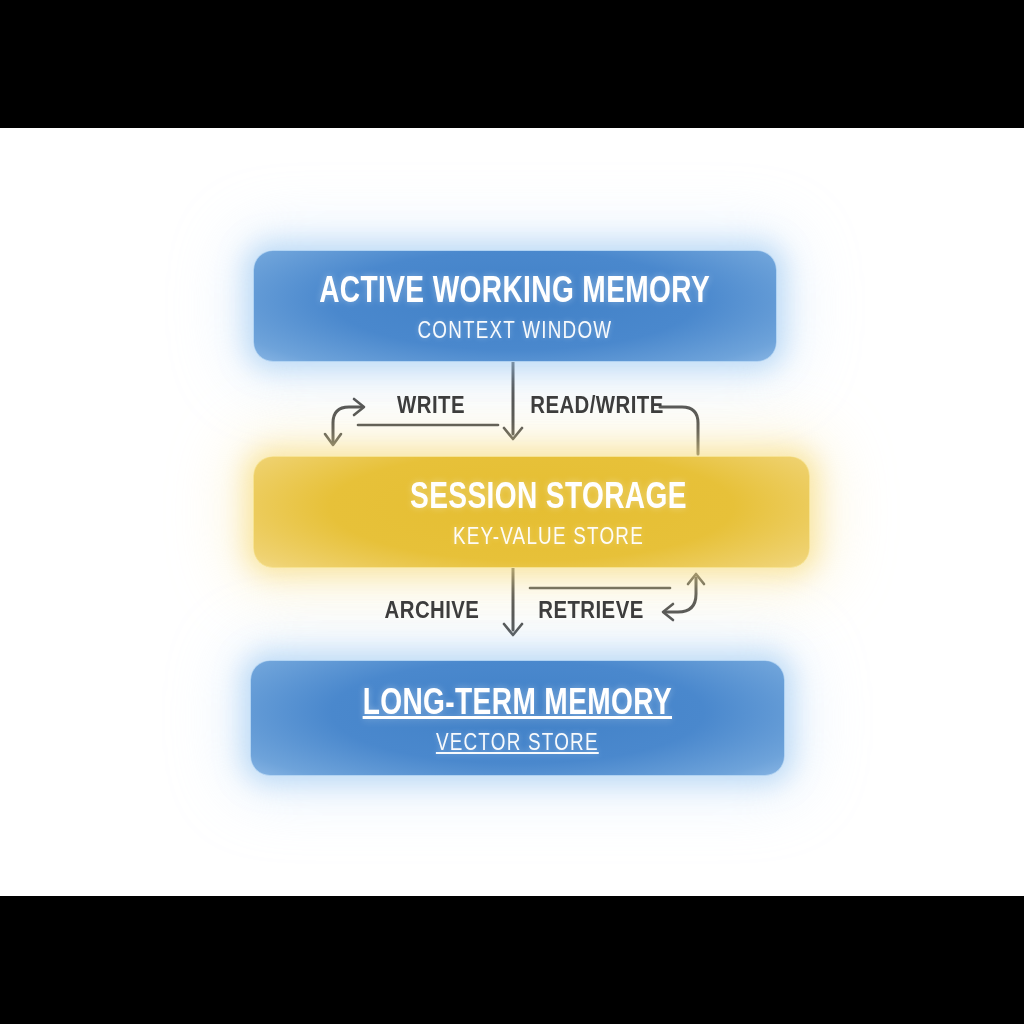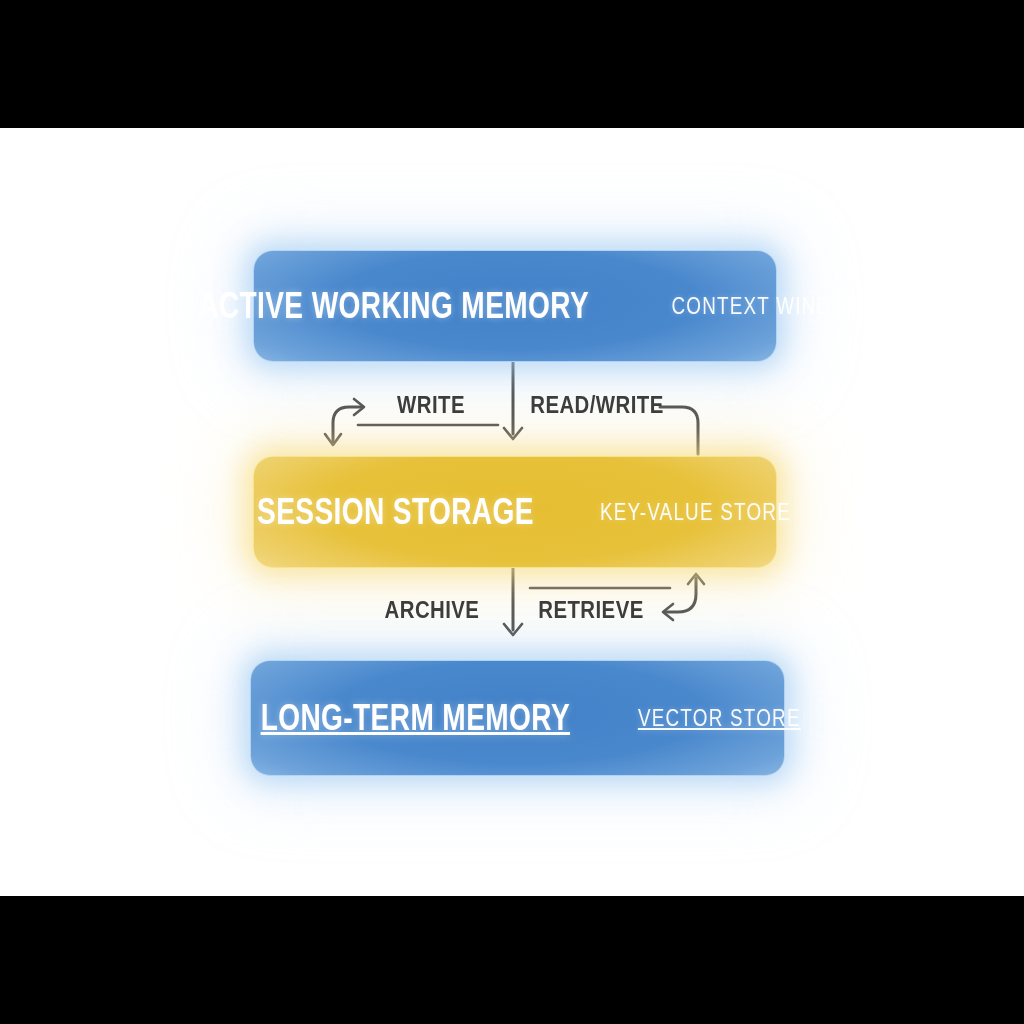--- a/index.html
+++ b/index.html
@@ -5,35 +5,36 @@
   html,body{margin:0;padding:0;background:#000;}
   .stage{position:relative;width:1024px;height:1024px;background:#000;overflow:hidden;
          font-family:"Liberation Sans",sans-serif;}
   .letterbox{position:absolute;left:0;width:1024px;height:128px;background:#000;}
   .letterbox.top{top:0;}
   .letterbox.bottom{top:896px;}
   .content{position:absolute;left:0;top:128px;width:1024px;height:768px;background:#ffffff;}
 
   .arrow-layer{position:absolute;left:0;top:0;width:1024px;height:768px;}
 
-  .node{position:absolute;display:flex;flex-direction:row;align-items:center;justify-content:center;
+  .node{position:absolute;display:flex;flex-direction:column;align-items:center;justify-content:center;
         gap:6px;border-radius:20px;text-align:center;color:#fff;}
   .node .title{font-size:36px;font-weight:700;letter-spacing:.5px;white-space:nowrap;
         transform:scaleX(.78);text-shadow:0 0 8px rgba(255,255,255,.35);}
   .node .subtitle{font-size:23px;font-weight:500;letter-spacing:1.5px;white-space:nowrap;
         transform:scaleX(.82);opacity:.96;text-shadow:0 0 6px rgba(255,255,255,.3);}
   .node.blue{
     background:radial-gradient(ellipse 70% 90% at 50% 45%, #4181c7 0%, #4a88cd 50%, #6ea3da 82%, #94bde8 100%);
     border:1.5px solid rgba(186,217,245,.9);
     box-shadow:0 0 26px 8px rgba(150,196,240,.55), 0 0 60px 22px rgba(198,224,248,.35);
   }
   .node.yellow{
     background:radial-gradient(ellipse 70% 95% at 50% 45%, #e5be32 0%, #e7c139 52%, #efd271 84%, #f4e09c 100%);
     border:1.5px solid rgba(247,228,150,.95);
     box-shadow:0 0 26px 8px rgba(246,219,118,.6), 0 0 60px 24px rgba(250,236,184,.4);
+    padding-left:33px;
   }
   .node-awm{left:253px;top:122px;width:522px;height:110px;}
   .node-ss {left:253px;top:328px;width:522px;height:110px;}
   .node-ltm{left:250px;top:532px;width:533px;height:114px;text-decoration:underline;}
 
   .edge-label{position:absolute;height:28px;line-height:28px;text-align:center;
         font-size:24px;font-weight:600;color:#3d3d3d;letter-spacing:.5px;white-space:nowrap;
         transform:scaleX(.85);}
   .lbl-write   {left:361px;top:263px;width:140px;}
   .lbl-rw      {left:517px;top:263px;width:160px;}

